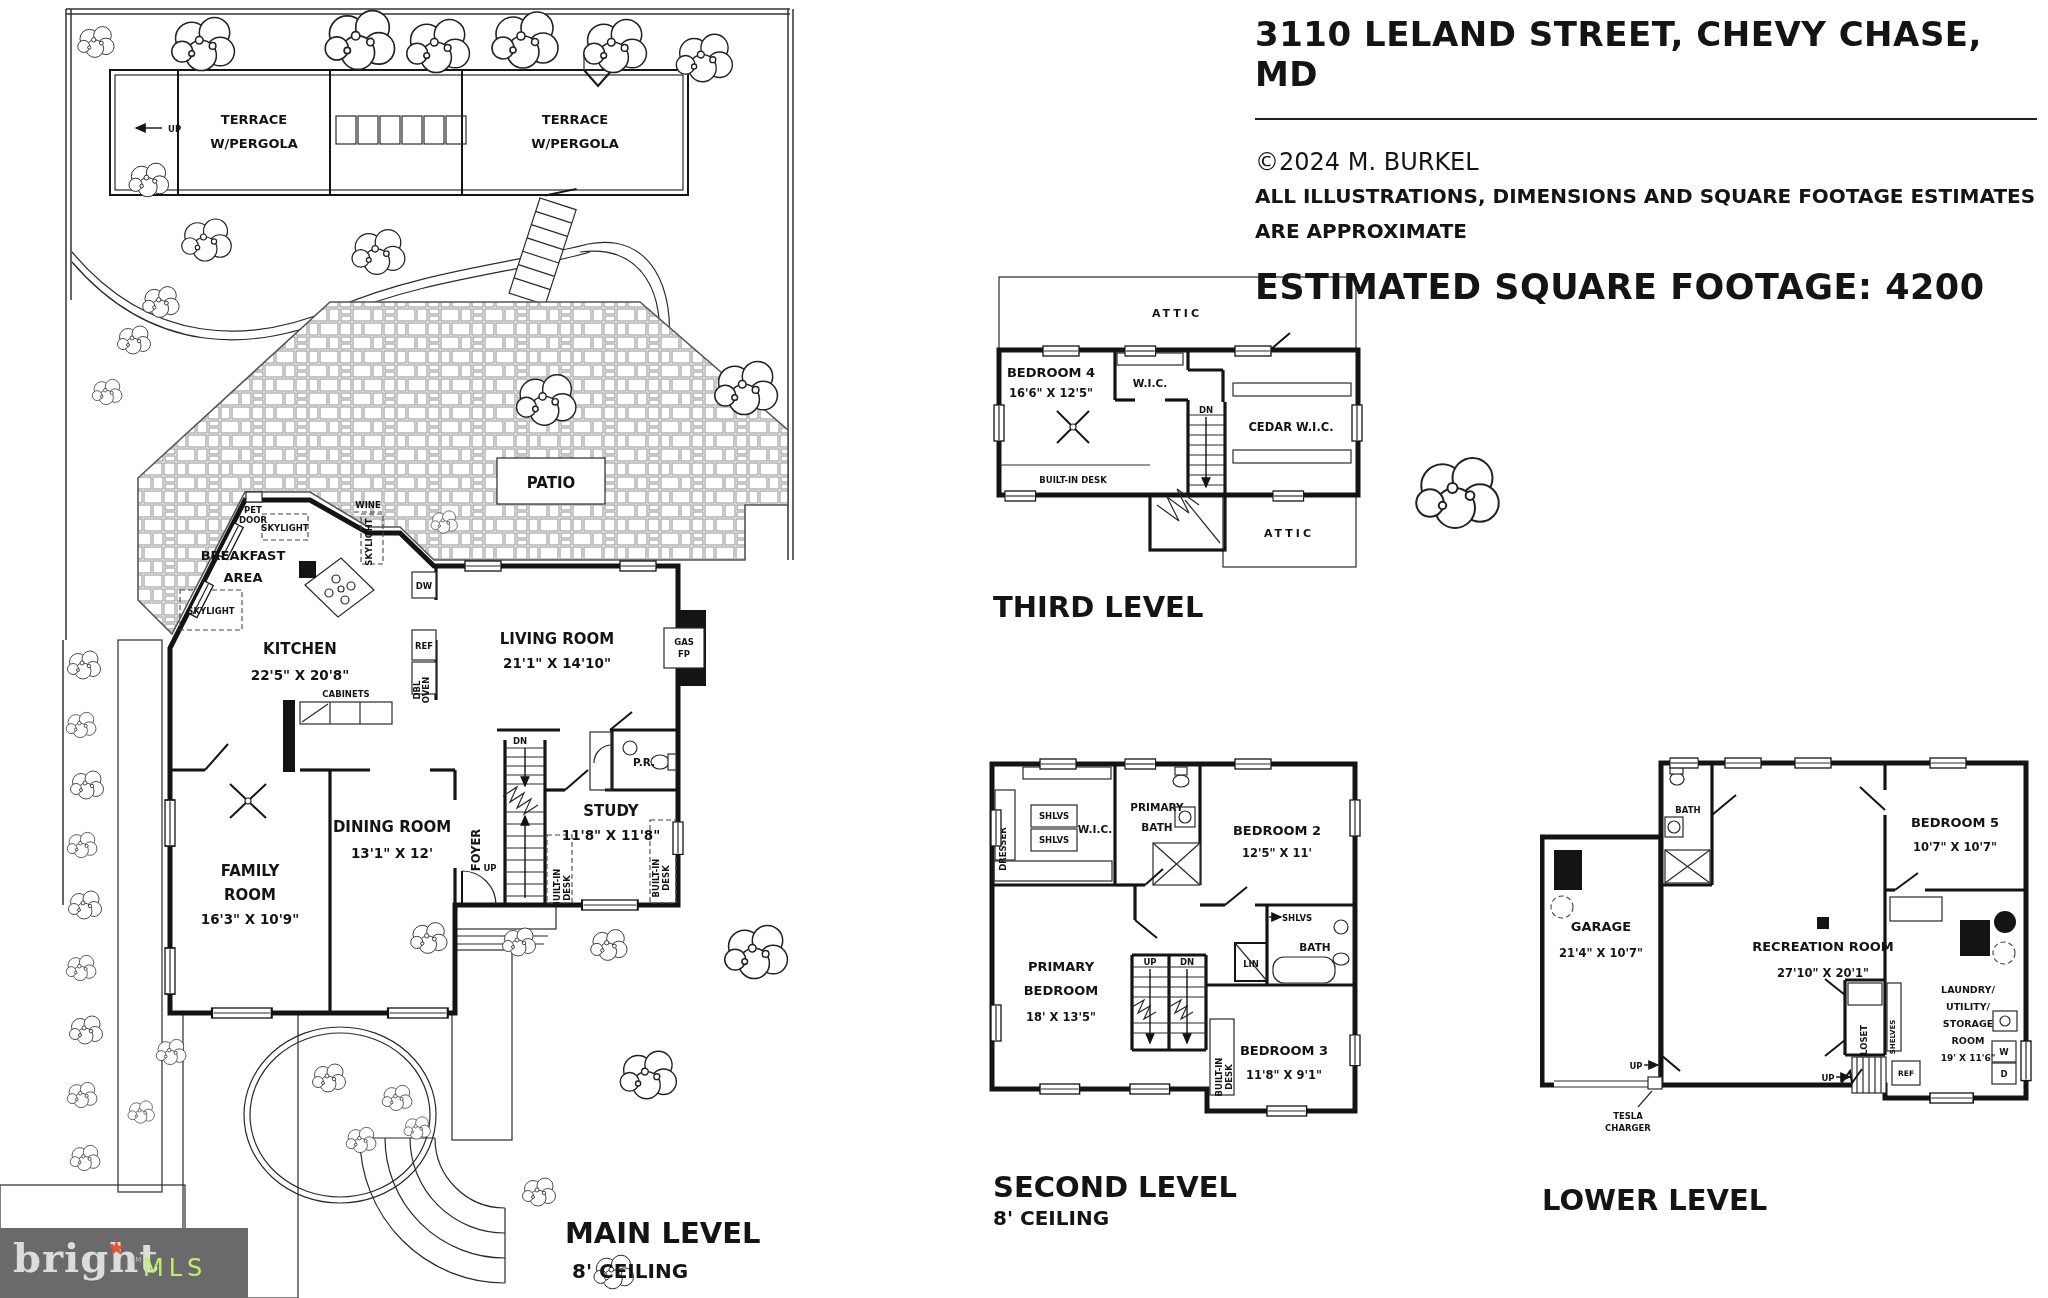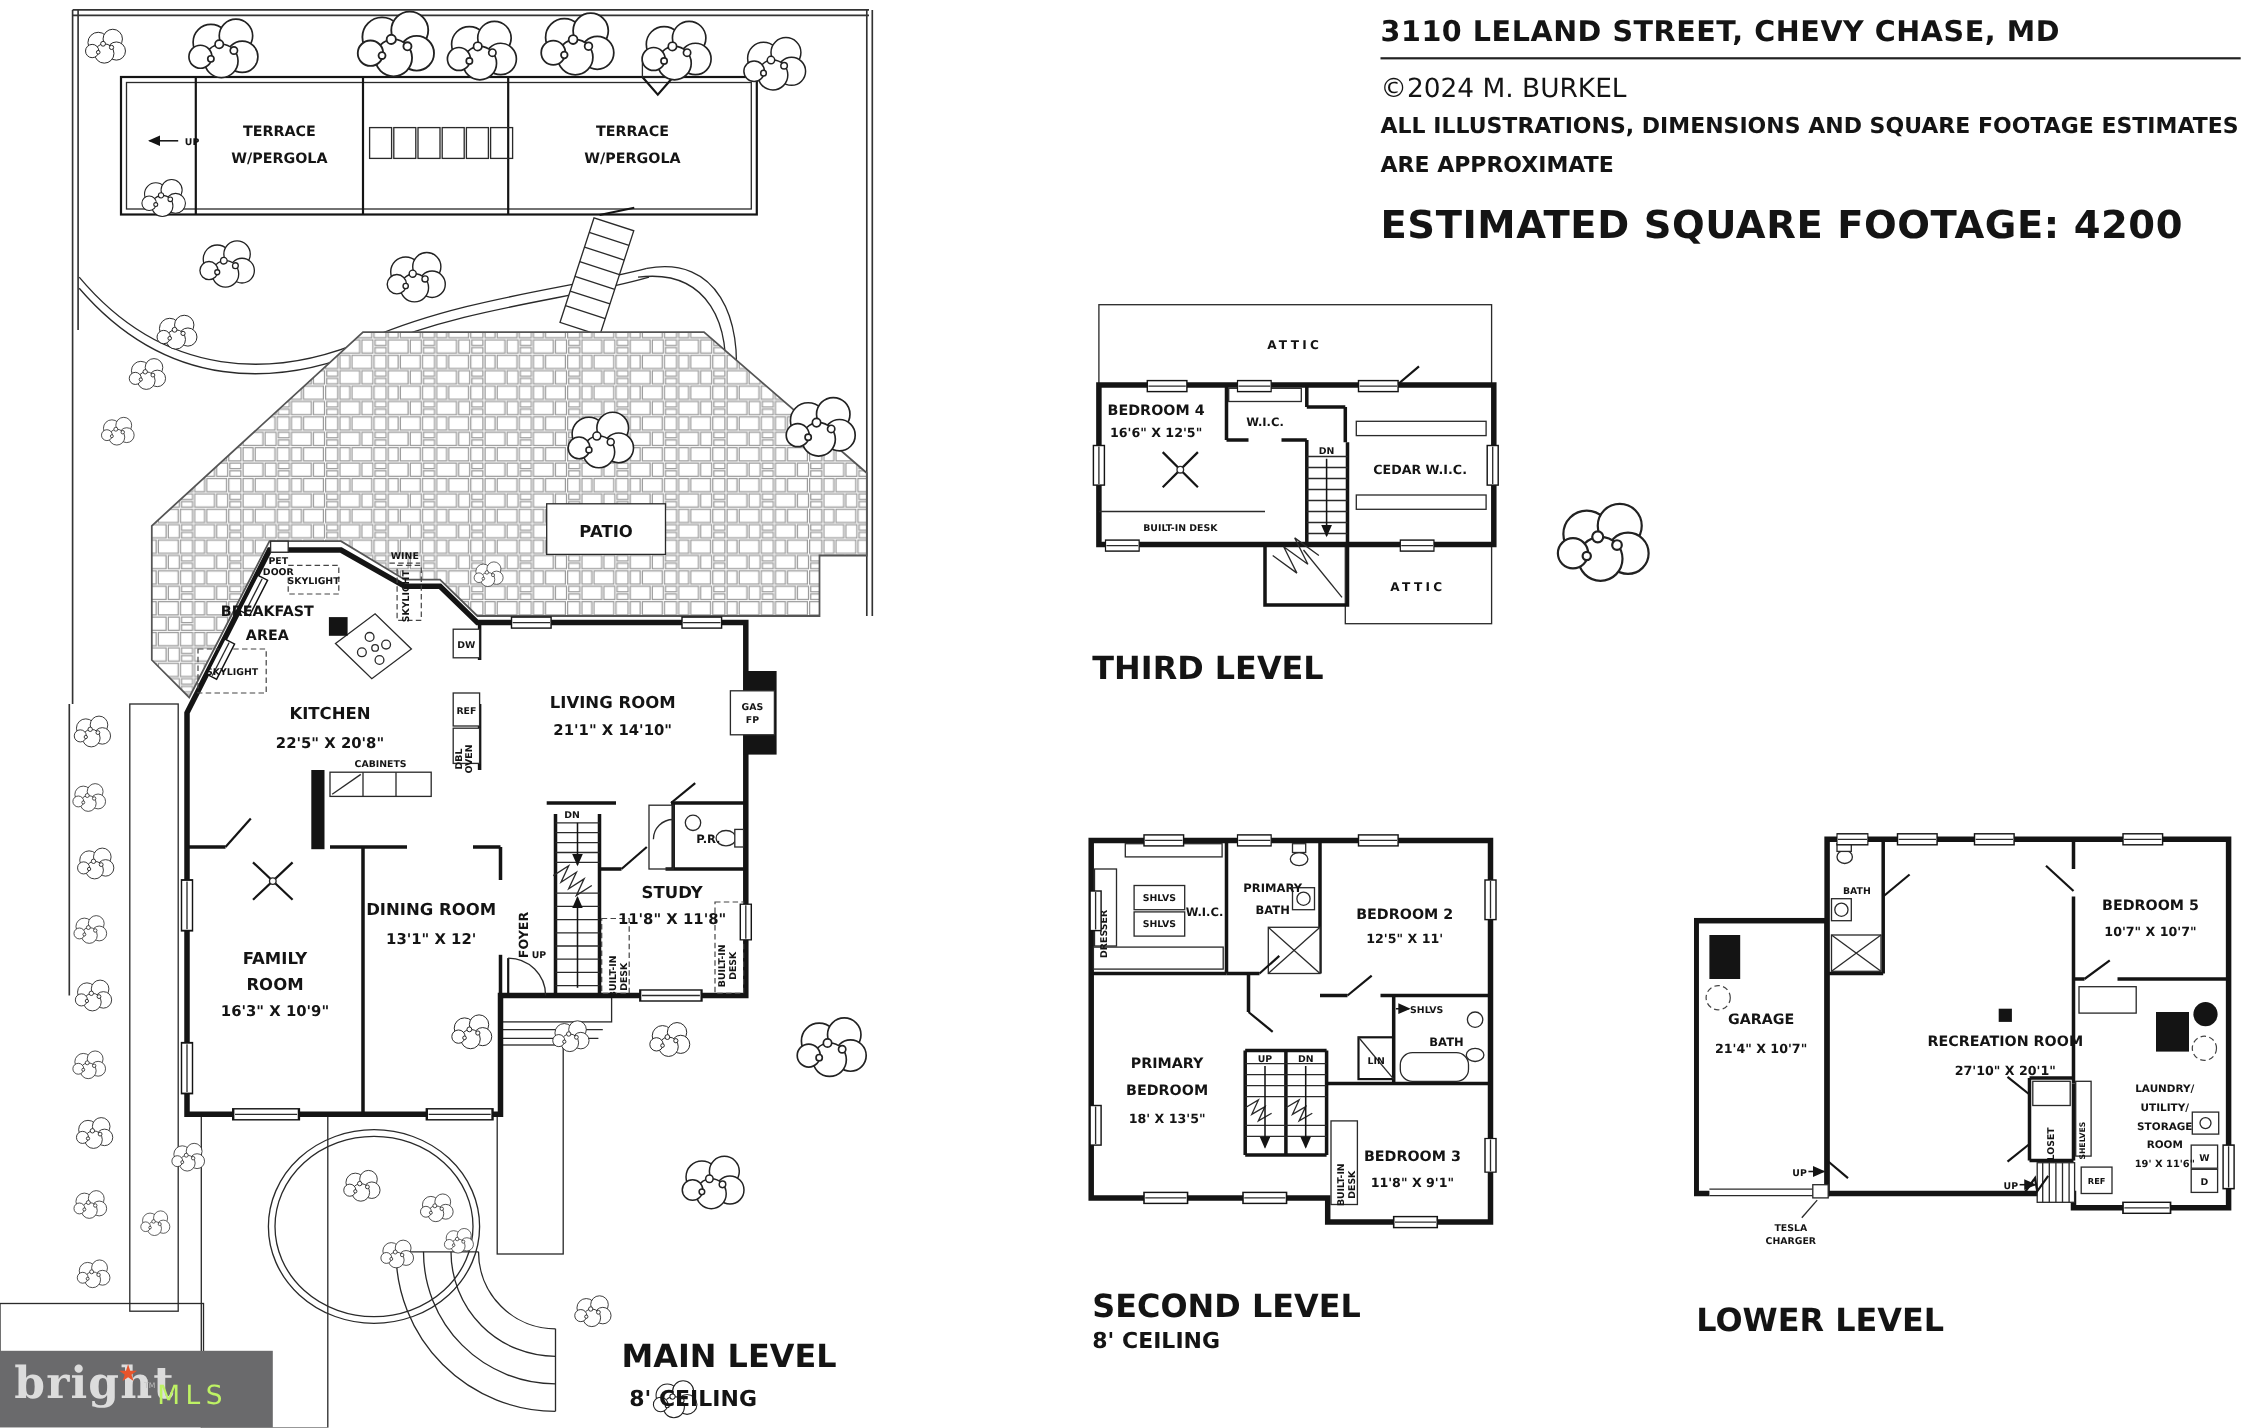--- a/index.html
+++ b/index.html
@@ -2,22 +2,22 @@
 <html><head>
 <meta charset="utf-8">
 <style>
   html,body{margin:0;padding:0;background:#fff;}
   .canvas{position:relative;width:2048px;height:1298px;background:#fff;overflow:hidden;
           font-family:"DejaVu Sans","Liberation Sans",sans-serif;}
   .abs{position:absolute;}
 
   
   .hdr{left:1255px;top:14px;width:782px;color:#141414;}
-  .hdr .addr{font-size:26px;font-weight:700;letter-spacing:.5px;border-bottom:2.5px solid #222;
-             padding-bottom:8px;margin-bottom:10px;}
+  .hdr .addr{font-size:34px;font-weight:700;letter-spacing:.5px;border-bottom:2.5px solid #222;
+             padding-bottom:24px;margin-bottom:26px;}
   .hdr .line{font-size:24px;font-weight:400;line-height:1.38;}
   .hdr .disc{font-size:20px;font-weight:700;line-height:1.75;}
   .hdr .sqft{font-size:35px;font-weight:700;margin-top:18px;letter-spacing:.5px;}
 
   
   .logo{left:0;top:1228px;width:248px;height:70px;background:#6a6a6c;}
   .logo .brand{position:absolute;left:13px;top:6px;font-family:"DejaVu Serif","Liberation Serif",serif;
                font-size:40px;font-weight:700;color:#dcdcdc;letter-spacing:1px;}
   .logo .star{position:absolute;left:107px;top:8px;color:#e8542b;font-size:21px;}
   .logo .tm{position:absolute;left:131px;top:28px;color:#bfbfbf;font-size:7px;}

